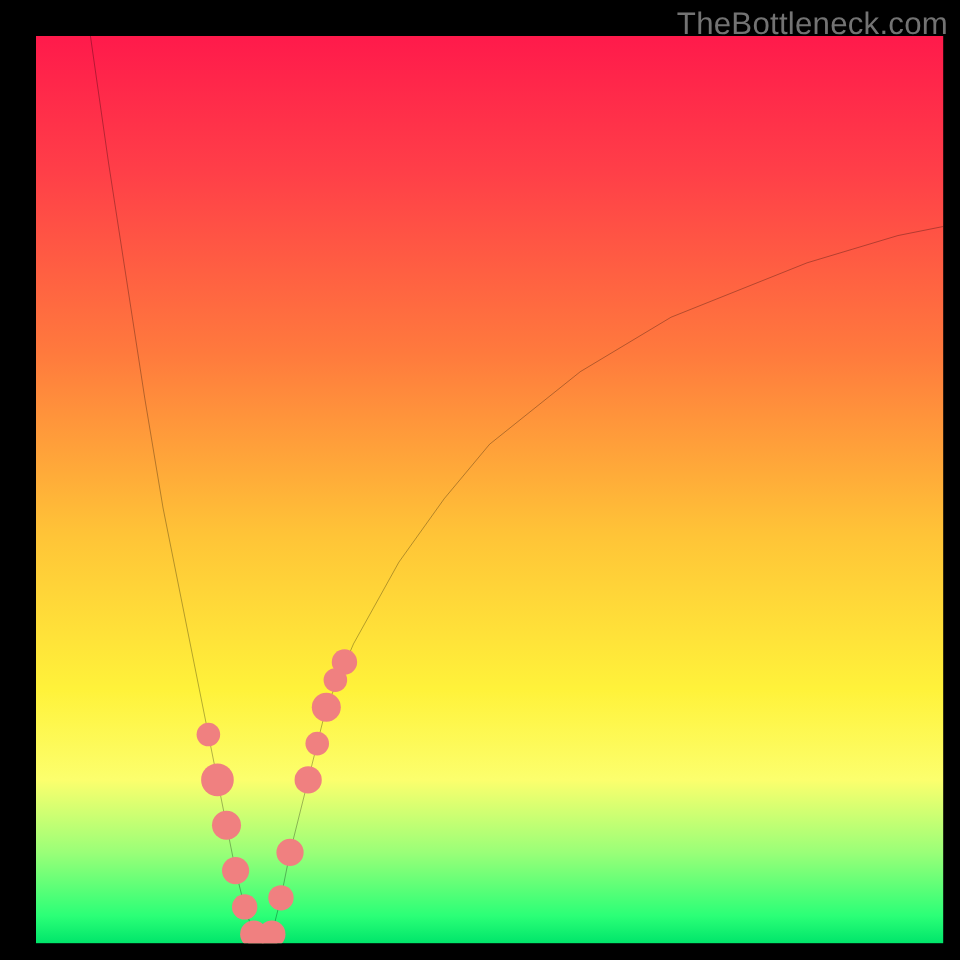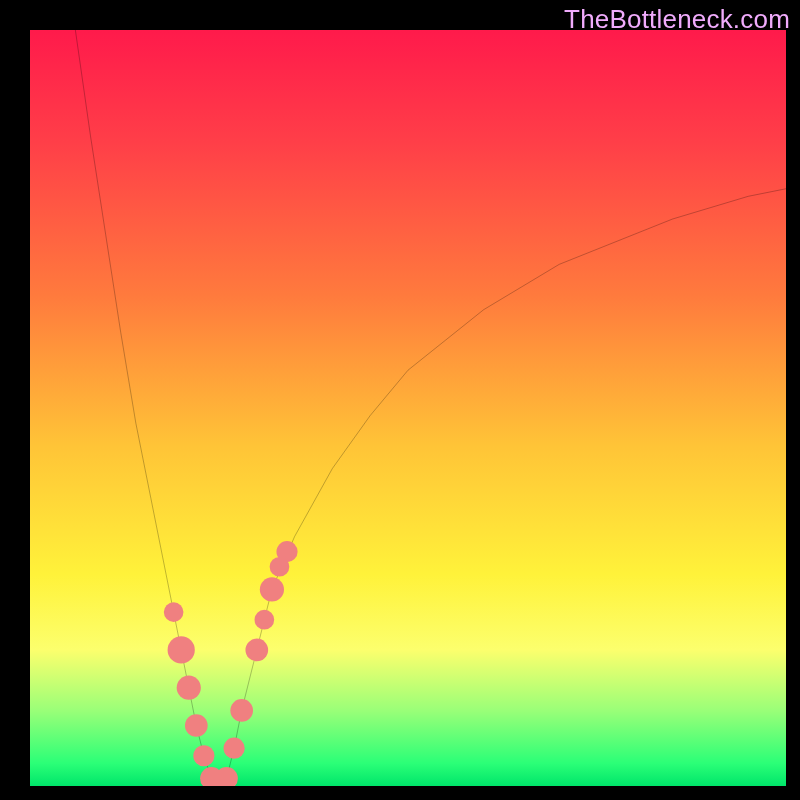--- a/index.html
+++ b/index.html
@@ -39,21 +39,21 @@
   .plot-svg {
     position: absolute;
     left: 0; top: 0;
     width: 756px;
     height: 756px;
   }
   .attribution {
     position: absolute;
     right: 10px;
     top: 4px;
-    color: #f0abfc;
+    color: #737373;
     font-size: 26px;
     font-weight: 500;
     letter-spacing: 0.2px;
   }
 </style>
 </head>
 <body>
 
 <div class="frame">
   <div class="plot-area">

